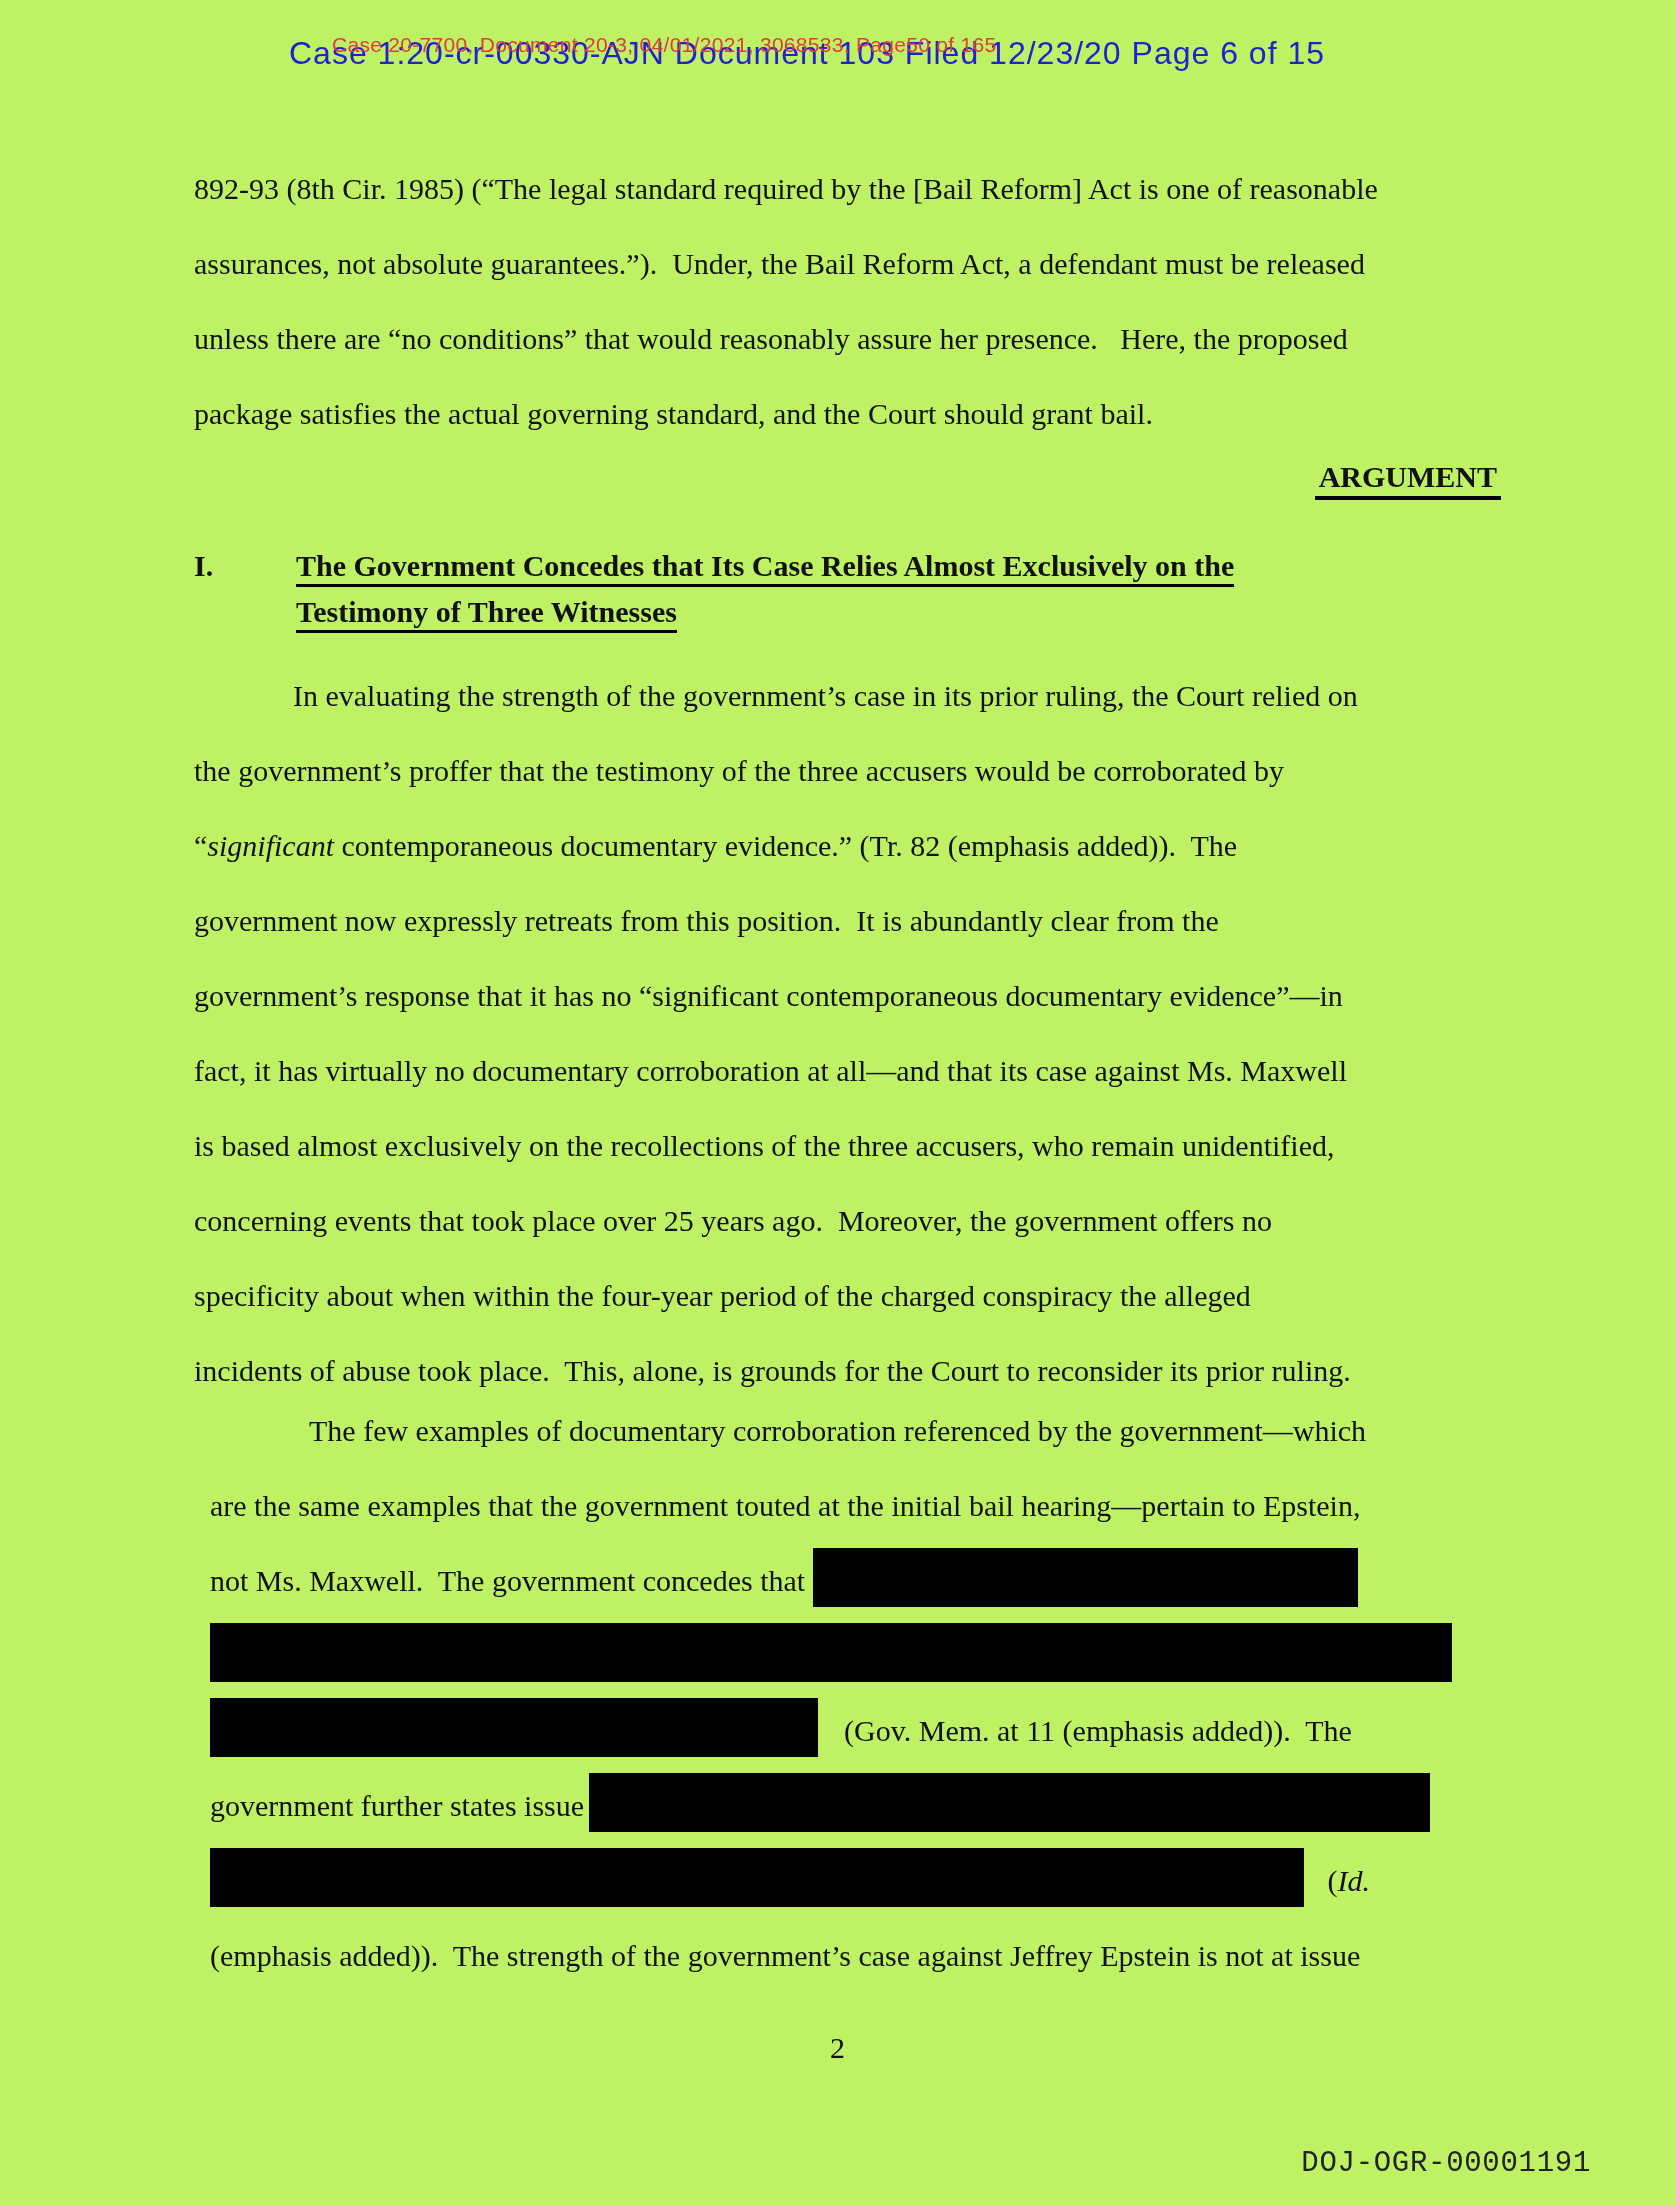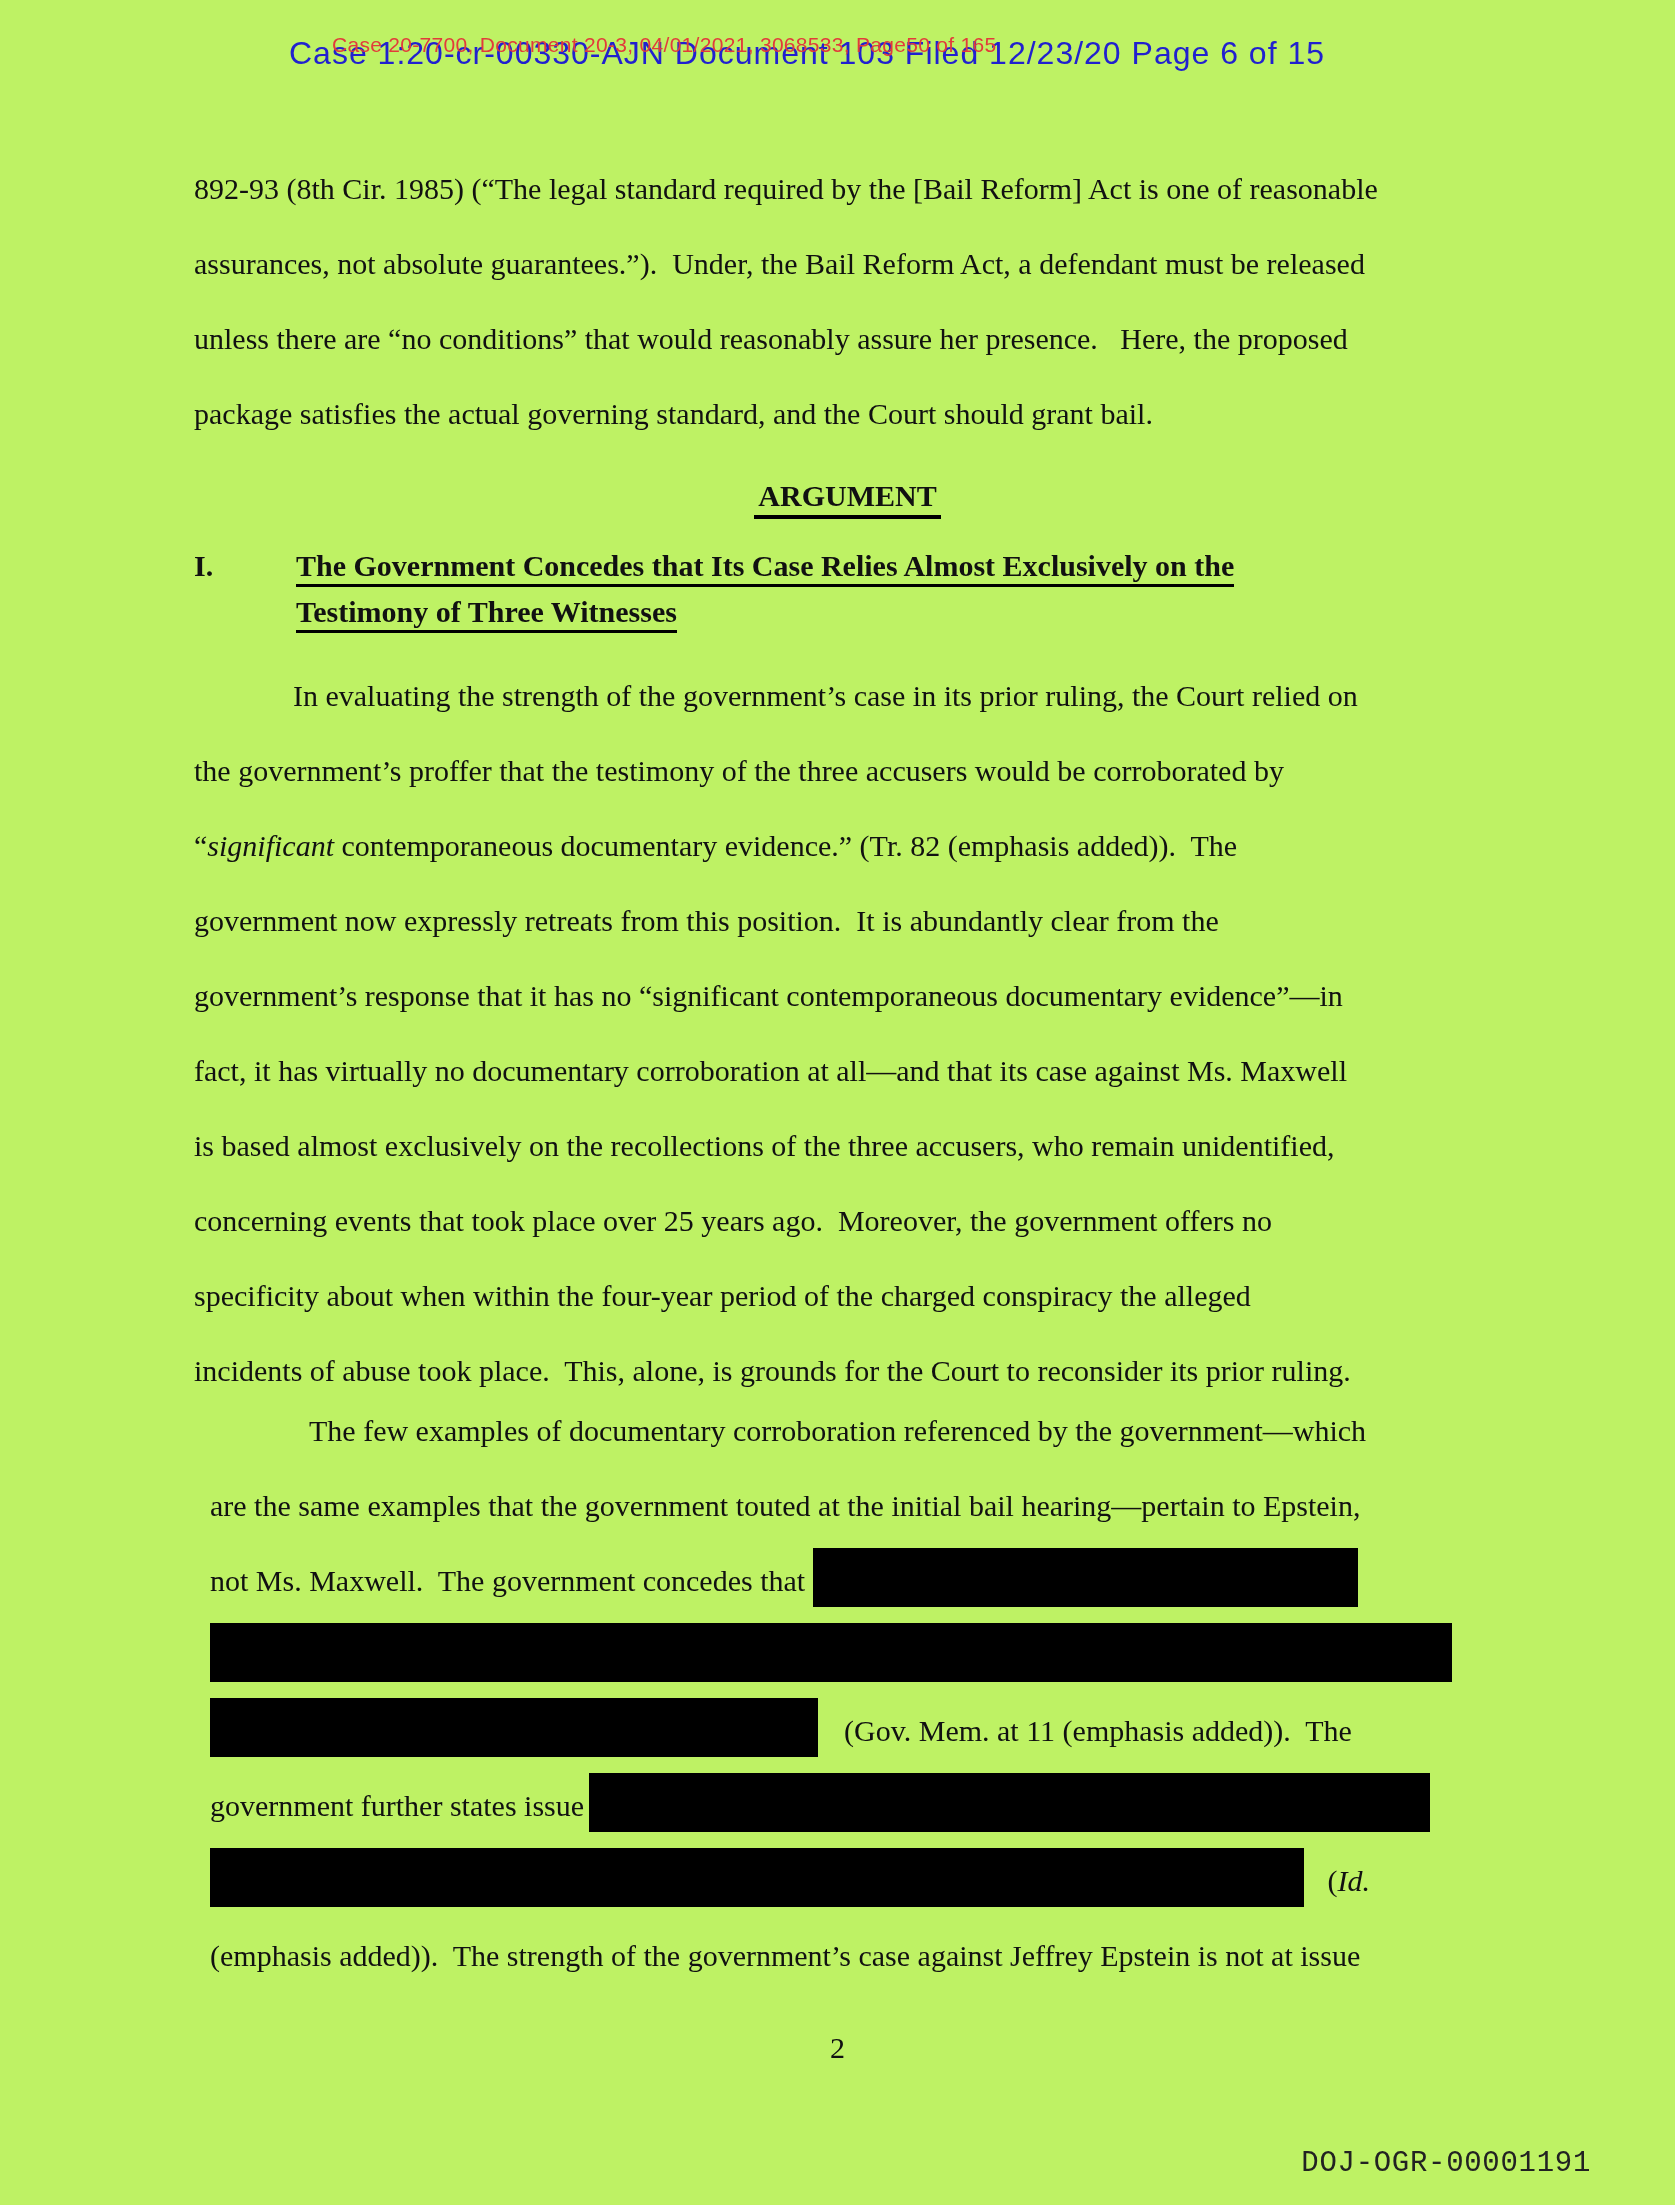--- a/index.html
+++ b/index.html
@@ -126,21 +126,21 @@
   <div class="stamp stamp-blue">Case 1:20-cr-00330-AJN Document 103 Filed 12/23/20 Page 6 of 15</div>
   <div class="stamp stamp-red">Case 20-7700, Document 20-3, 04/01/2021, 3068533, Page50 of 165</div>
 
   <div class="block" style="top:151px;">
     <div class="line">892-93 (8th Cir. 1985) (“The legal standard required by the [Bail Reform] Act is one of reasonable</div>
     <div class="line">assurances, not absolute guarantees.”).  Under, the Bail Reform Act, a defendant must be released</div>
     <div class="line">unless there are “no conditions” that would reasonably assure her presence.   Here, the proposed</div>
     <div class="line">package satisfies the actual governing standard, and the Court should grant bail.</div>
   </div>
 
-  <div class="block heading-center" style="top:476px;">
+  <div class="block heading-center" style="top:457px;text-align:right;">
     <span class="u">ARGUMENT</span>
   </div>
 
   <div class="block section-head" style="top:545px;">
     <div class="numeral">I.</div>
     <div>
       <div class="hline"><span class="u">The Government Concedes that Its Case Relies Almost Exclusively on the</span></div>
       <div class="hline"><span class="u">Testimony of Three Witnesses</span></div>
     </div>
   </div>

